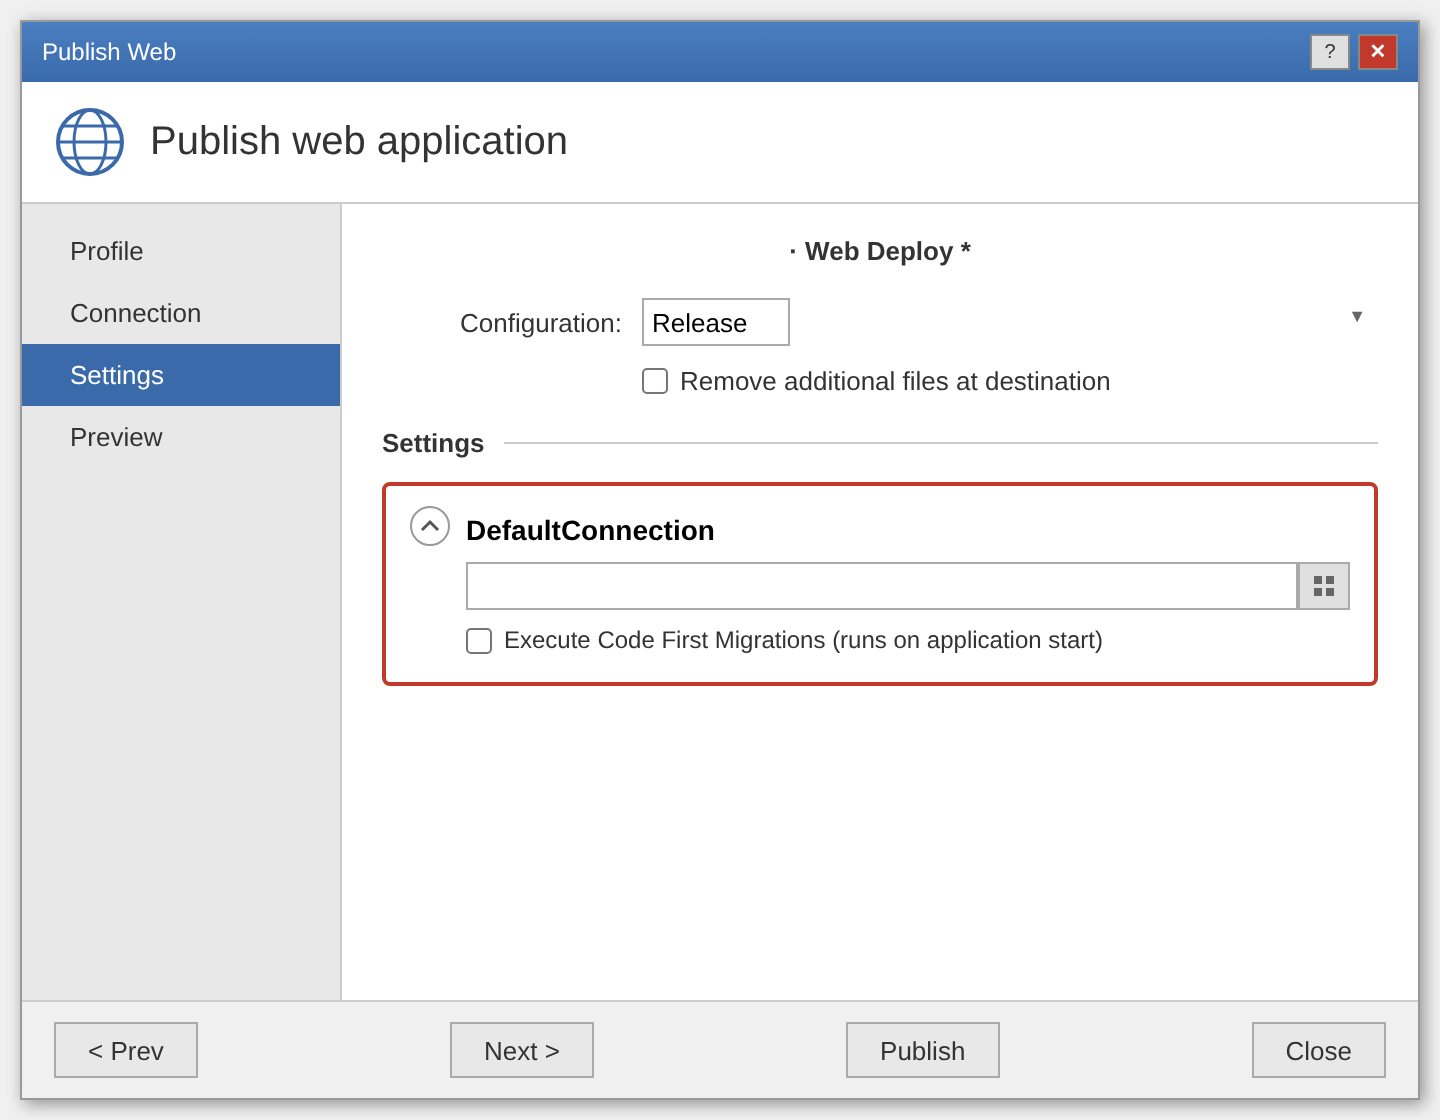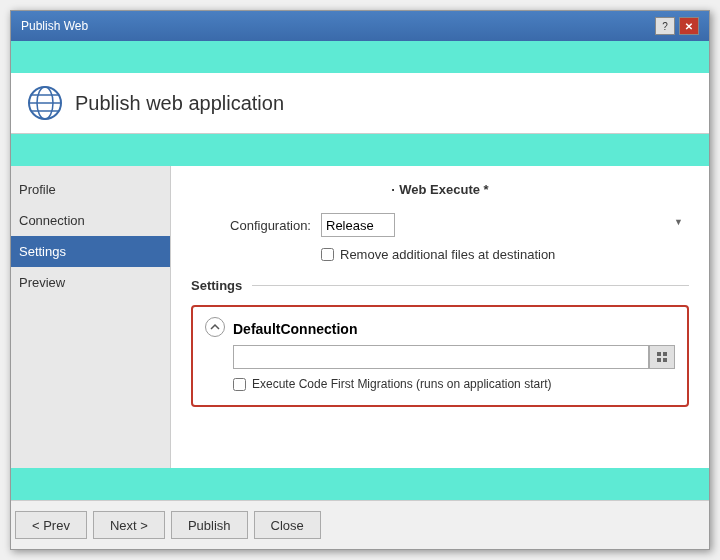--- a/index.html
+++ b/index.html
@@ -10,26 +10,25 @@
       display: flex;
       justify-content: center;
       align-items: center;
       width: 720px;
       height: 560px;
       overflow: hidden;
     }
     .dialog {
       width: 700px;
       height: 540px;
-      background: #5eead4;
+      background: #14532d;
       border: 1px solid #999;
       box-shadow: 2px 2px 8px rgba(0,0,0,0.4);
       display: flex;
       flex-direction: column;
-      gap: 32px;
     }
     .title-bar {
       background: linear-gradient(to bottom, #4a7fc1, #3a6aaa);
       color: white;
       padding: 6px 10px;
       display: flex;
       align-items: center;
       justify-content: space-between;
       height: 30px;
       flex-shrink: 0;
@@ -84,21 +83,21 @@
       overflow: hidden;
     }
     .sidebar {
       width: 160px;
       background: #e8e8e8;
       border-right: 1px solid #ccc;
       padding-top: 8px;
       flex-shrink: 0;
     }
     .sidebar-item {
-      padding: 8px 8px;
+      padding: 8px 24px;
       cursor: pointer;
       color: #333;
       font-size: 13px;
     }
     .sidebar-item.active {
       background: #3a6aaa;
       color: white;
     }
     .main-content {
       flex: 1;
@@ -247,23 +246,23 @@
     .db-checkbox-label {
       font-size: 12px;
       color: #3a6aaa;
     }
     .db-checkbox-label.unchecked {
       color: #333;
     }
     .footer {
       background: #f0f0f0;
       border-top: 1px solid #ccc;
-      padding: 10px 4px;
-      display: flex;
-      justify-content: flex-start;
+      padding: 10px 16px;
+      display: flex;
+      justify-content: space-between;
       gap: 6px;
       flex-shrink: 0;
     }
     .footer-btn {
       height: 28px;
       padding: 0 16px;
       border: 1px solid #aaa;
       background: #e8e8e8;
       cursor: pointer;
       font-size: 13px;
@@ -297,21 +296,21 @@
   <div class="content-area">
 
     <div class="sidebar">
       <div class="sidebar-item">Profile</div>
       <div class="sidebar-item">Connection</div>
       <div class="sidebar-item active">Settings</div>
       <div class="sidebar-item">Preview</div>
     </div>
 
     <div class="main-content">
-      <div class="section-title">· Web Execute *</div>
+      <div class="section-title">· Web Deploy *</div>
 
       <div class="form-row">
         <span class="form-label">Configuration:</span>
         <div class="select-wrapper">
           <select class="form-select">
             <option>Release</option>
           </select>
         </div>
       </div>
 

